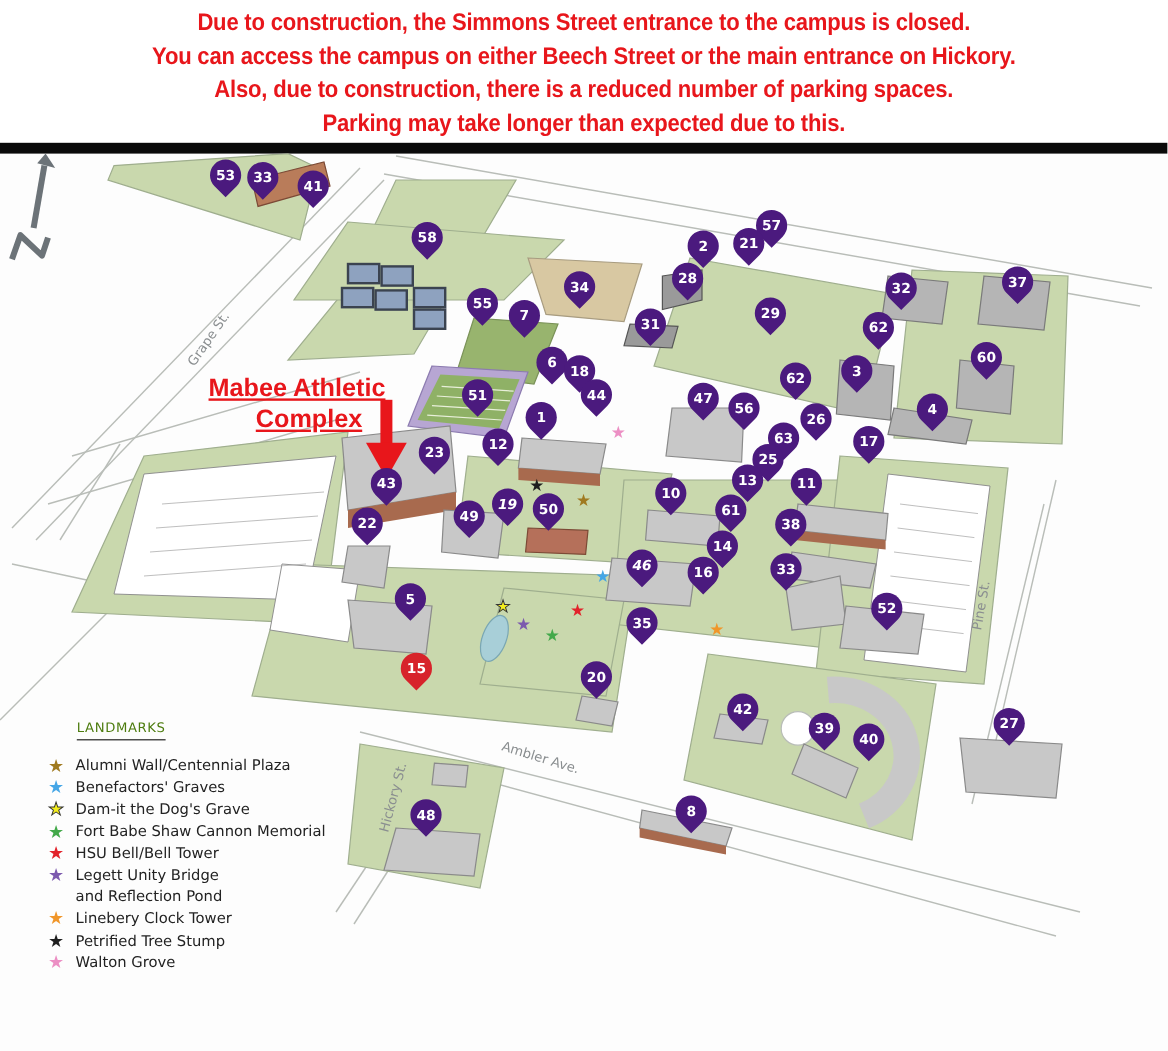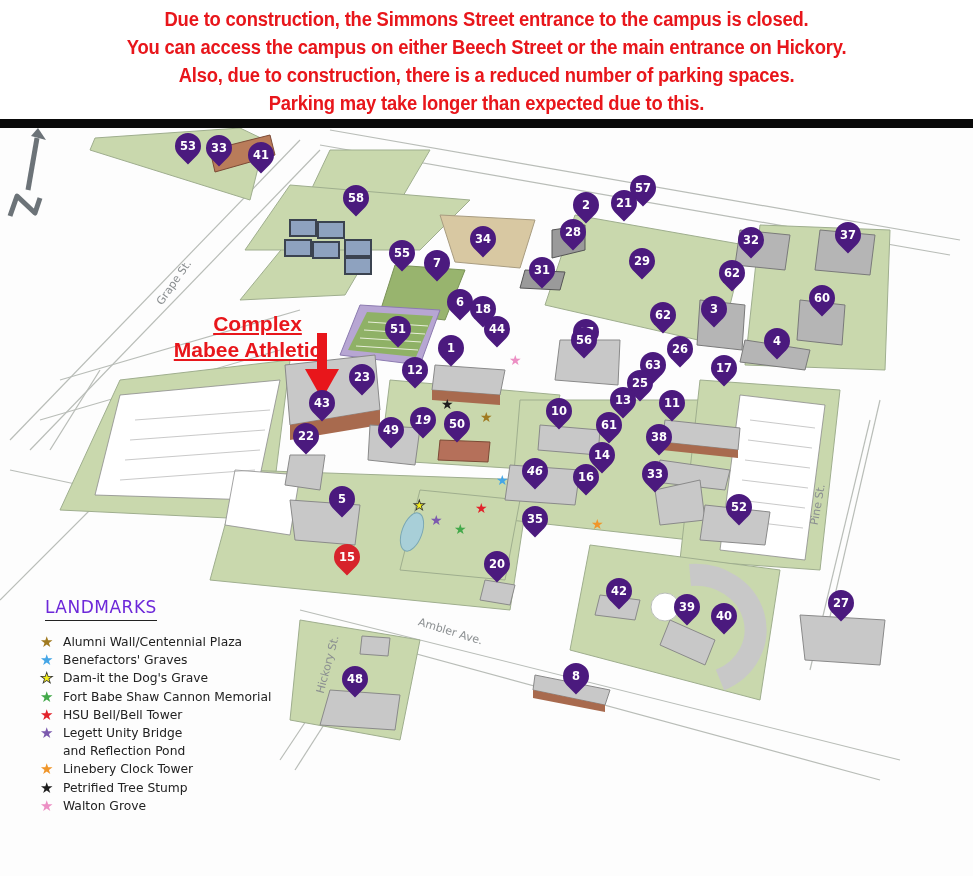--- a/index.html
+++ b/index.html
@@ -10,21 +10,21 @@
   .rule { position:absolute; left:0; top:119px; width:973px; height:9px; background:#0a0a0a; }
   .map { position:absolute; left:0; top:128px; width:973px; height:748px; }
   .map svg { position:absolute; left:0; top:0; }
   .pin { position:absolute; width:26px; height:32px; transform:translate(-13px,-30px); cursor:pointer; }
   .pin .drop { position:absolute; left:0; top:0; width:26px; height:26px; border-radius:50% 50% 50% 0; transform:rotate(-45deg); background:#4b1a7e; }
   .pin.red .drop { background:#d7232b; }
   .pin .num { position:absolute; left:0; top:3px; width:26px; text-align:center; color:#fff; font-weight:bold; font-size:11.5px; line-height:20px; font-family:"DejaVu Sans", sans-serif; }
   .street { position:absolute; color:#8a8e90; font-family:"DejaVu Sans", sans-serif; font-size:11px; white-space:nowrap; }
   .callout { position:absolute; color:#e8161b; font-weight:bold; font-size:21px; line-height:26px; text-decoration:underline; font-family:"Liberation Sans", sans-serif; text-align:center; }
   .legend { position:absolute; left:40px; top:597px; width:270px; }
-  .legend h3 { margin:0 0 0 5px; font-family:"DejaVu Sans", sans-serif; font-size:17px; font-weight:normal; letter-spacing:0.5px; color:#6d28d9; display:inline-block; border-bottom:1.5px solid #222; padding-bottom:3px; }
+  .legend h3 { margin:0 0 0 24px; font-family:"DejaVu Sans", sans-serif; font-size:11px; font-weight:normal; letter-spacing:0.5px; color:#4d7c0f; display:inline-block; border-bottom:1.5px solid #222; padding-bottom:3px; }
   .legend ul { list-style:none; margin:12px 0 0 0; padding:0; }
   .legend li { position:relative; padding-left:23px; font-family:"DejaVu Sans", sans-serif; font-size:12.3px; line-height:18.2px; color:#222; }
   .legend li .star { position:absolute; left:0; top:0; font-size:15px; line-height:18px; }
   .compass { position:absolute; left:842px; top:450px; width:50px; height:90px; }
   .lmstar { position:absolute; font-size:14px; line-height:14px; transform:translate(-7px,-7px); cursor:pointer; }
 </style>
 </head>
 <body>
 
 <div class="notice">
@@ -149,22 +149,22 @@
     <polygon points="670,620 715,640 705,665 660,645" fill="#c8c8c8" stroke="#8a8a8a"></polygon>
     <polygon points="600,595 640,600 635,620 595,615" fill="#c8c8c8" stroke="#8a8a8a"></polygon>
   </svg>
 
   <div class="street" style="left:148px;top:148px;transform:rotate(-55deg);">Grape St.</div>
   <div class="street" style="left:797px;top:370px;transform:rotate(-80deg);">Pine St.</div>
   <div class="street" style="left:417px;top:497px;transform:rotate(17deg);">Ambler Ave.</div>
   <div class="street" style="left:298px;top:530px;transform:rotate(-75deg);">Hickory St.</div>
 
   <div class="callout" style="left:160px;top:183px;width:175px;">
+    <div>Mabee Athletic</div>
     <div style="padding-left:20px;">Complex</div>
-    <div>Mabee Athletic</div>
   </div>
   <svg width="40" height="70" style="position:absolute;left:303px;top:205px;">
     <rect x="14" y="0" width="10" height="40" fill="#e8161b"></rect>
     <polygon points="2,36 36,36 19,66" fill="#e8161b"></polygon>
   </svg>
 
   <svg class="compass" viewBox="0 0 50 90">
     <path d="M37 10 L28 62" stroke="#6c7378" stroke-width="5" fill="none"></path>
     <polygon points="31,8 46,12 38,0" fill="#6c7378"></polygon>
     <path d="M10 88 L17 68 L35 85 L40 70" stroke="#6c7378" stroke-width="5" fill="none" stroke-linejoin="round"></path>
@@ -260,21 +260,21 @@
         <div class="num">44</div>
       </div>
       <div class="pin" style="left: 398px; top: 218px;">
         <div class="drop"></div>
         <div class="num">51</div>
       </div>
       <div class="pin" style="left: 586px; top: 221px;">
         <div class="drop"></div>
         <div class="num">47</div>
       </div>
-      <div class="pin" style="left: 584px; top: 229px;">
+      <div class="pin" style="left: 620px; top: 229px;">
         <div class="drop"></div>
         <div class="num">56</div>
       </div>
       <div class="pin" style="left: 663px; top: 204px;">
         <div class="drop"></div>
         <div class="num">62</div>
       </div>
       <div class="pin" style="left: 669px; top: 238px; margin-left: 11px;">
         <div class="drop"></div>
         <div class="num">26</div>

